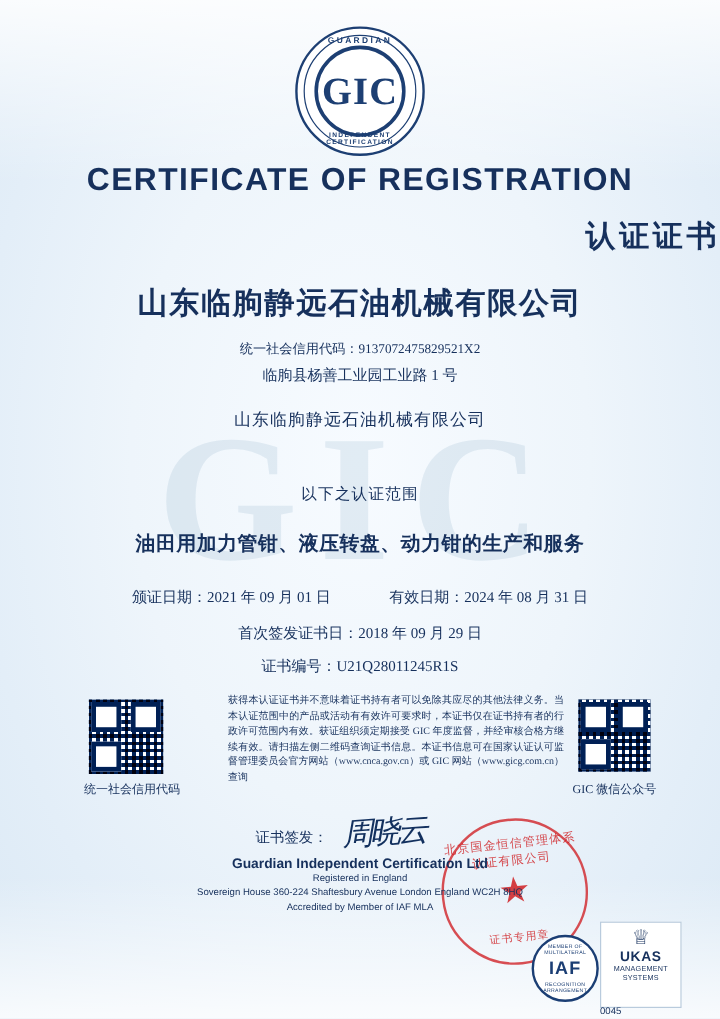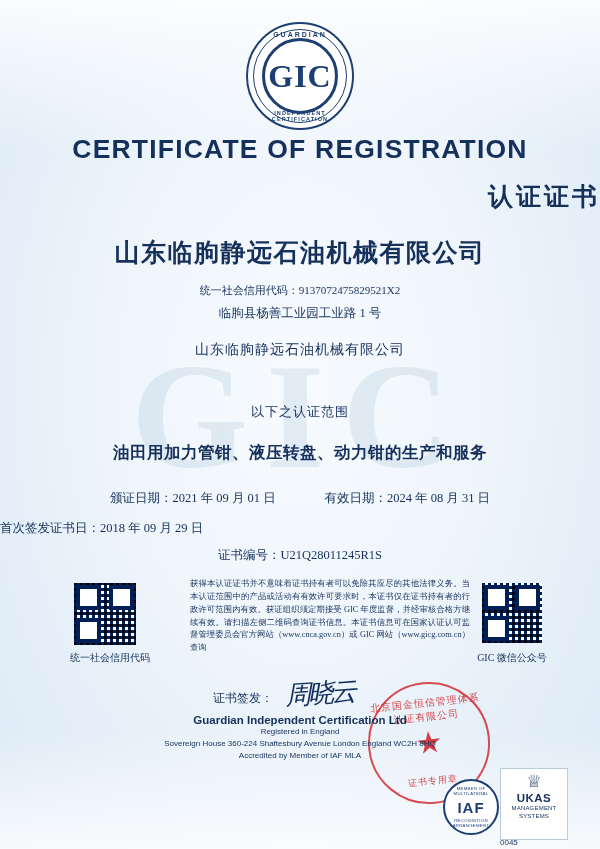--- a/index.html
+++ b/index.html
@@ -207,21 +207,21 @@
     display: flex;
     justify-content: space-between;
     font-size: 12.5px;
     color: #16305c;
   }
   .first-issue {
     position: absolute;
     top: 520px;
     left: 0;
     width: 100%;
-    text-align: left;
+    text-align: center;
     font-size: 12.5px;
     color: #16305c;
   }
   .cert-no {
     position: absolute;
     top: 547px;
     left: 0;
     width: 100%;
     text-align: center;
     font-size: 12.5px;

